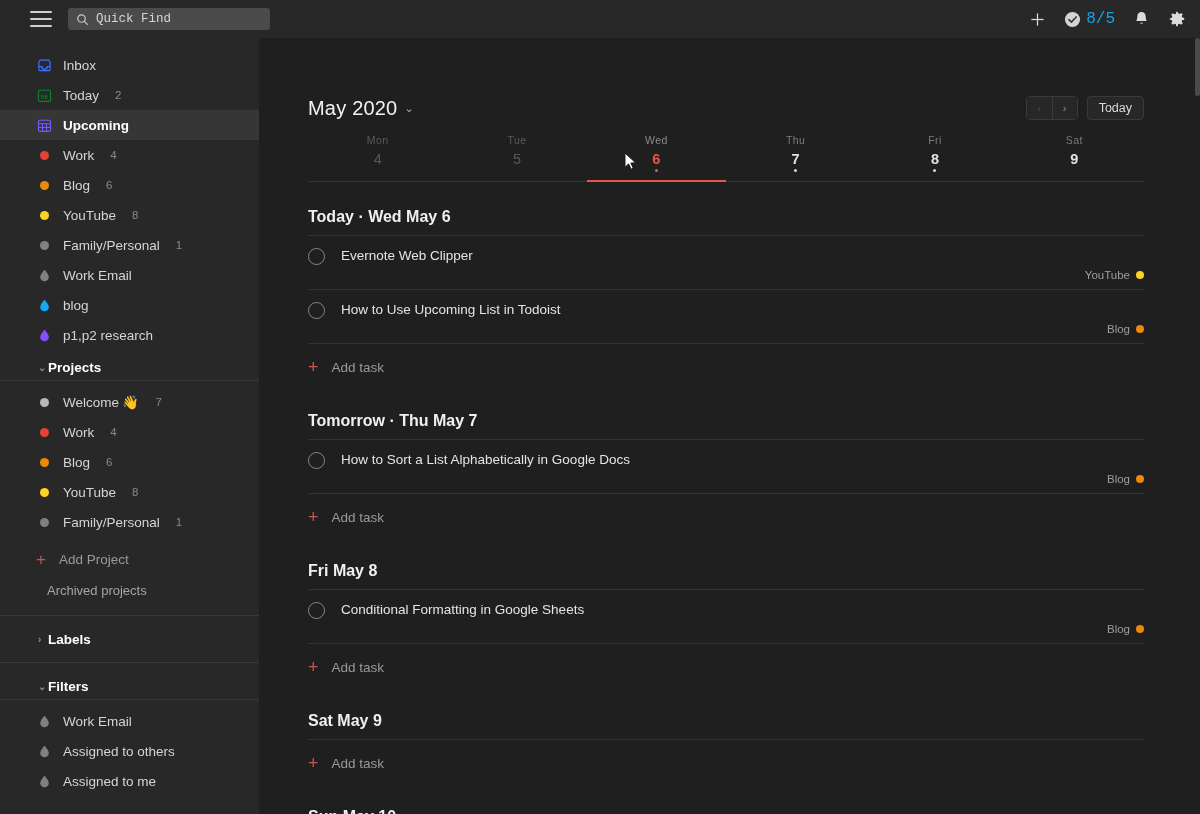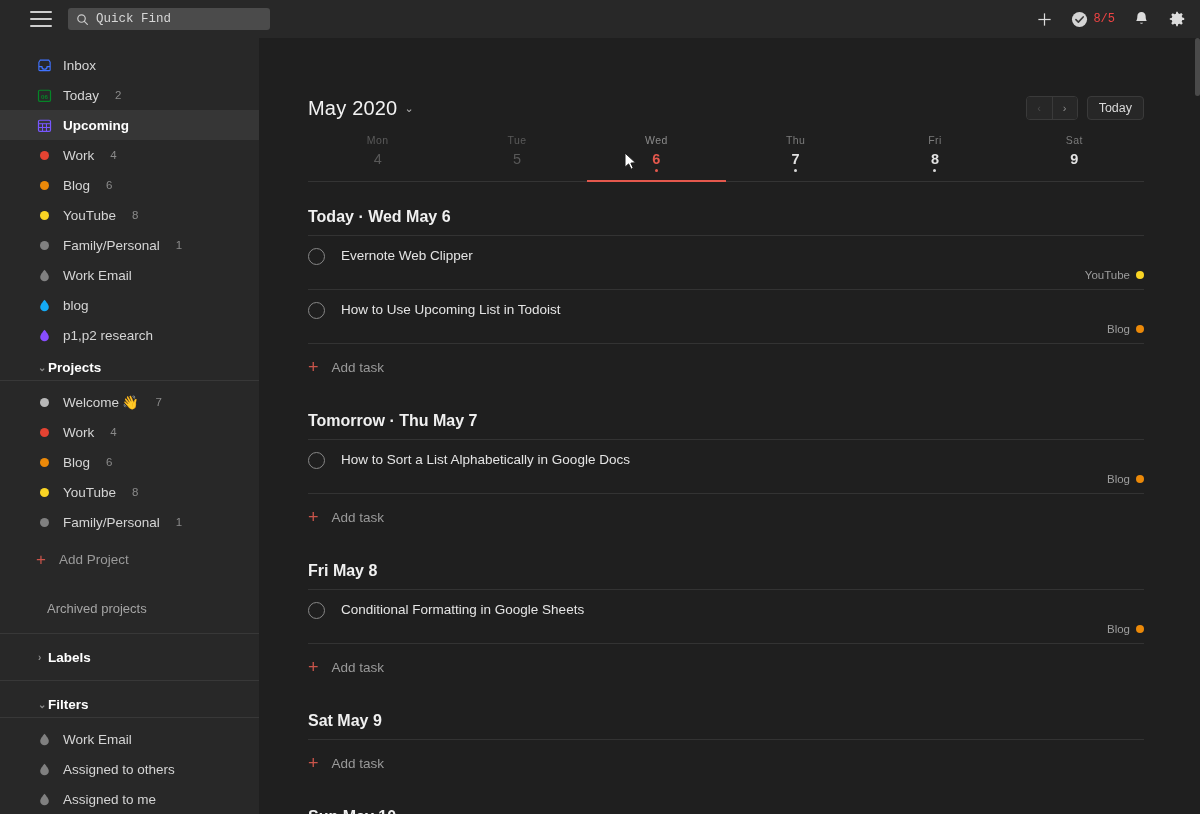--- a/index.html
+++ b/index.html
@@ -25,21 +25,21 @@
 
   .quickfind {
     width: 202px; height: 22px; background: #4b4b4b; border-radius: 3px;
     display: flex; align-items: center; padding: 0 8px; gap: 7px; cursor: text;
   }
   .quickfind .qf-text { font-size: 12.5px; color: #d6d6d6; }
 
   .topbar-right { margin-left: auto; display: flex; align-items: center; gap: 18px; }
   .tb-icon { display: flex; align-items: center; cursor: pointer; color: #dcdcdc; }
   .karma { display: flex; align-items: center; gap: 5px; cursor: pointer; }
-  .karma-count { font-size: 12px; color: #ef4444; text-align: center; }
+  .karma-count { font-size: 16px; color: #0ea5e9; text-align: center; }
 
   
   .body { display: flex; flex: 1; min-height: 0; }
 
   
   .sidebar {
     width: 259px; min-width: 259px; background: #282828;
     padding-top: 12px; overflow: hidden; position: relative;
     font-size: 13.5px;
   }
@@ -325,21 +325,21 @@
           <span class="nav-label">Family/Personal</span>
           <span class="nav-count">1</span>
         </div>
       </div>
 
       <div class="addproject" style="margin-top:6px">
         <span class="plus-red">+</span>
         <span>Add Project</span>
       </div>
 
-      <div class="archived" style="margin-top:18px">
+      <div class="archived" style="">
         <span>Archived projects</span>
       </div>
 
       <div class="sidebar-sep" style="margin-top:10px"></div>
 
       <div class="section-head">
         <span class="chev">›</span>
         <span class="sh-label">Labels</span>
       </div>
 

